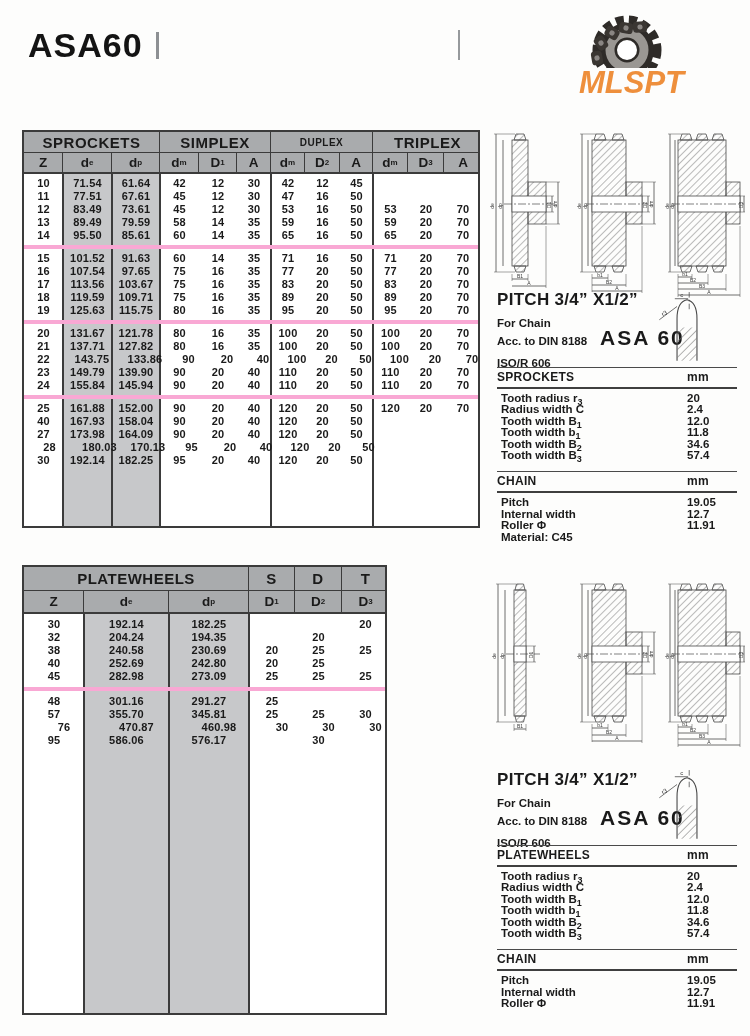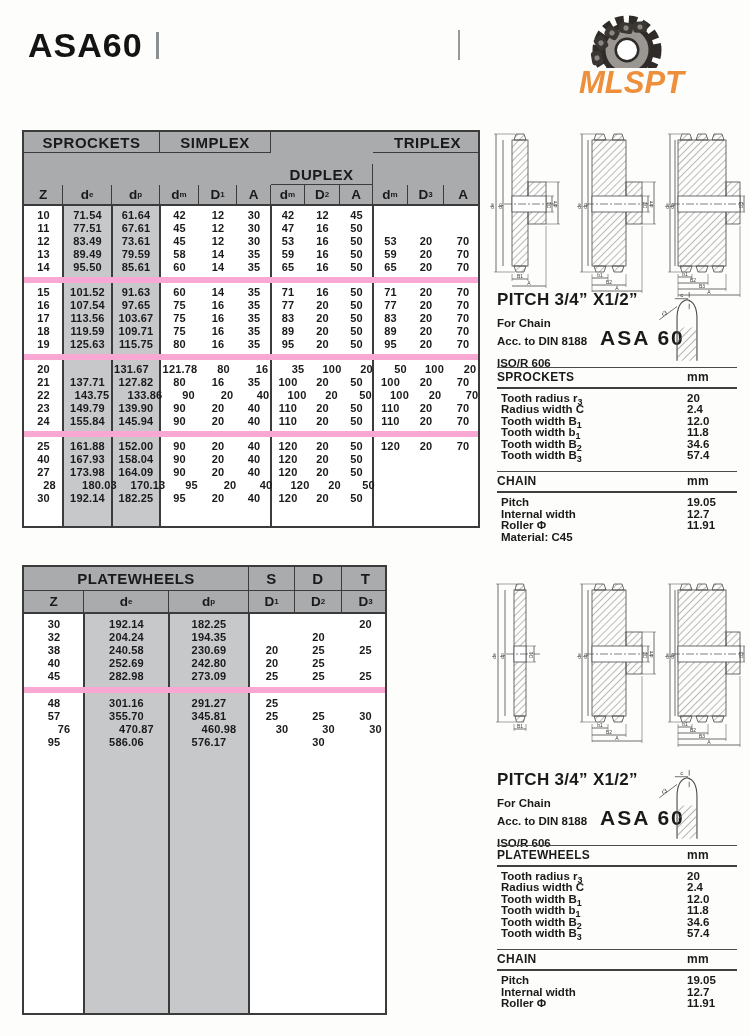--- a/index.html
+++ b/index.html
@@ -16,21 +16,21 @@
   .thead-row{display:flex;background:#a9abad;}
   .th{box-sizing:border-box;flex:0 0 auto;display:flex;align-items:center;justify-content:center;
       font-weight:bold;border-right:1.5px solid #3b3b3b;}
   .th1{border-bottom:1.5px solid #3b3b3b;letter-spacing:0.5px;}
   .th2{border-bottom:2px solid #3b3b3b;font-size:13.5px;}
   .th.last{border-right:none;}
   .tbody{position:relative;overflow:hidden;background:#fff;}
   .shade{position:absolute;top:0;bottom:0;background:#c7c8ca;}
   .vline{position:absolute;top:0;bottom:0;width:1.5px;background:#3b3b3b;}
   .tgroup{position:relative;}
-  .tgroup + .tgroup{border-top:6px solid #f9a8d4;}
+  .tgroup + .tgroup{border-top:4px solid #f9a8d4;}
   .trow{display:flex;height:13px;line-height:13px;}
   .td{flex:0 0 auto;font-size:11px;font-weight:bold;text-align:center;letter-spacing:0.2px;}
   sub{font-size:9px;line-height:0;}
   .td sub,.th sub{font-size:8px;}
   
   .draw{position:absolute;}
   .pitch-block{position:absolute;width:245px;height:86px;}
   .pt-title{position:absolute;left:0;top:0;font-size:17px;font-weight:bold;letter-spacing:0.3px;}
   .pt-chain{position:absolute;left:0;top:27px;font-size:11.5px;font-weight:bold;}
   .pt-acc{position:absolute;left:0;top:45px;font-size:11.5px;font-weight:bold;}
@@ -87,21 +87,21 @@
       </g>
       <rect x="0" y="60" width="165" height="30" fill="#fdfdfc"></rect>
       <text x="4" y="85" font-size="31" font-style="italic" font-weight="bold" fill="#ee8f3c">MLSPT</text>
     </svg>
   </div>
 
   <div id="sprockets-table" class="dtable" style="left:22px;top:130px;width:458px;height:398px;">
       <div class="thead-row">
         <div class="th th1" style="width: 136px; height: 21px; font-size: 15px;">SPROCKETS</div>
         <div class="th th1" style="width: 111px; height: 21px; font-size: 15px;">SIMPLEX</div>
-        <div class="th th1" style="width: 102px; height: 21px; font-size: 15px; margin-top: 32px;">DUPLEX</div>
+        <div class="th th1" style="width: 102px; height: 21px; font-size: 10px;">DUPLEX</div>
         <div class="th th1 last" style="width: 109px; height: 21px; font-size: 15px;">TRIPLEX</div>
       </div>
       <div class="thead-row">
         <div class="th th2" style="width: 39px; height: 21px;">
           <span>Z</span>
         </div>
         <div class="th th2" style="width: 49px; height: 21px;">
           <span>d</span>
           <sub>e</sub>
         </div>
@@ -290,21 +290,21 @@
             <div class="td" style="width: 35px;">20</div>
             <div class="td" style="width: 33px;">50</div>
             <div class="td" style="width: 35px;">95</div>
             <div class="td" style="width: 36px;">20</div>
             <div class="td" style="width: 38px;">70</div>
           </div>
         </div>
         <div class="tgroup" style="padding: 3px 0px;">
           <div class="trow">
             <div class="td" style="width: 39px;">20</div>
-            <div class="td" style="width: 49px; padding-left: 44px;">131.67</div>
+            <div class="td" style="width: 49px;">131.67</div>
             <div class="td" style="width: 48px;">121.78</div>
             <div class="td" style="width: 39px;">80</div>
             <div class="td" style="width: 38px;">16</div>
             <div class="td" style="width: 34px;">35</div>
             <div class="td" style="width: 34px;">100</div>
             <div class="td" style="width: 35px;">20</div>
             <div class="td" style="width: 33px;">50</div>
             <div class="td" style="width: 35px;">100</div>
             <div class="td" style="width: 36px;">20</div>
             <div class="td" style="width: 38px;">70</div>

